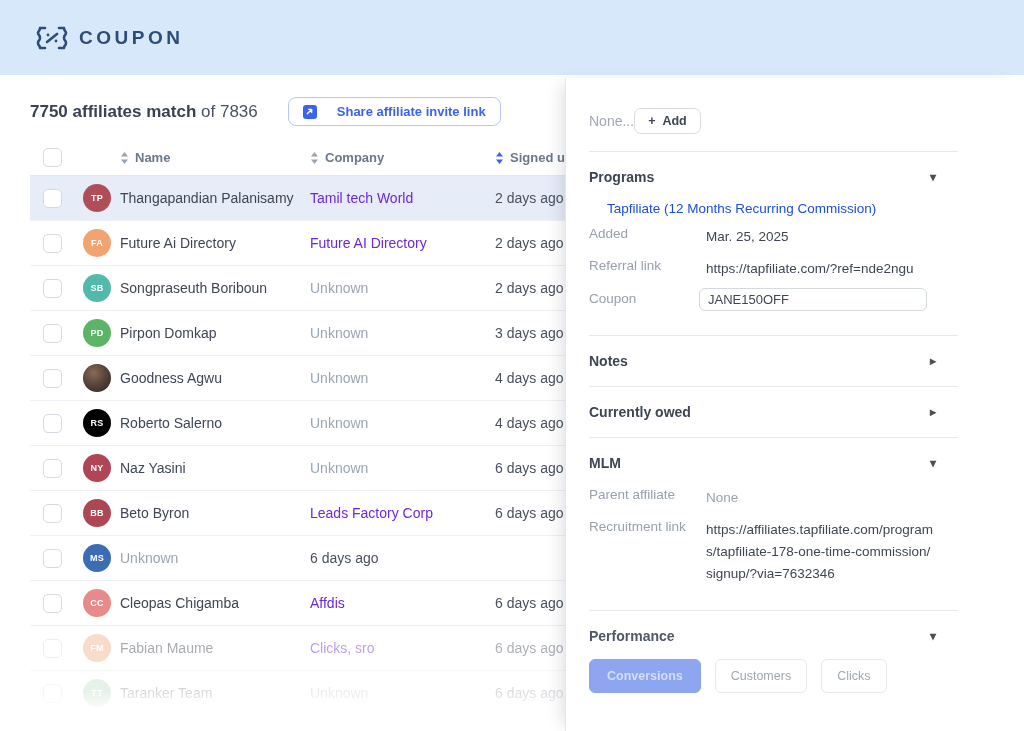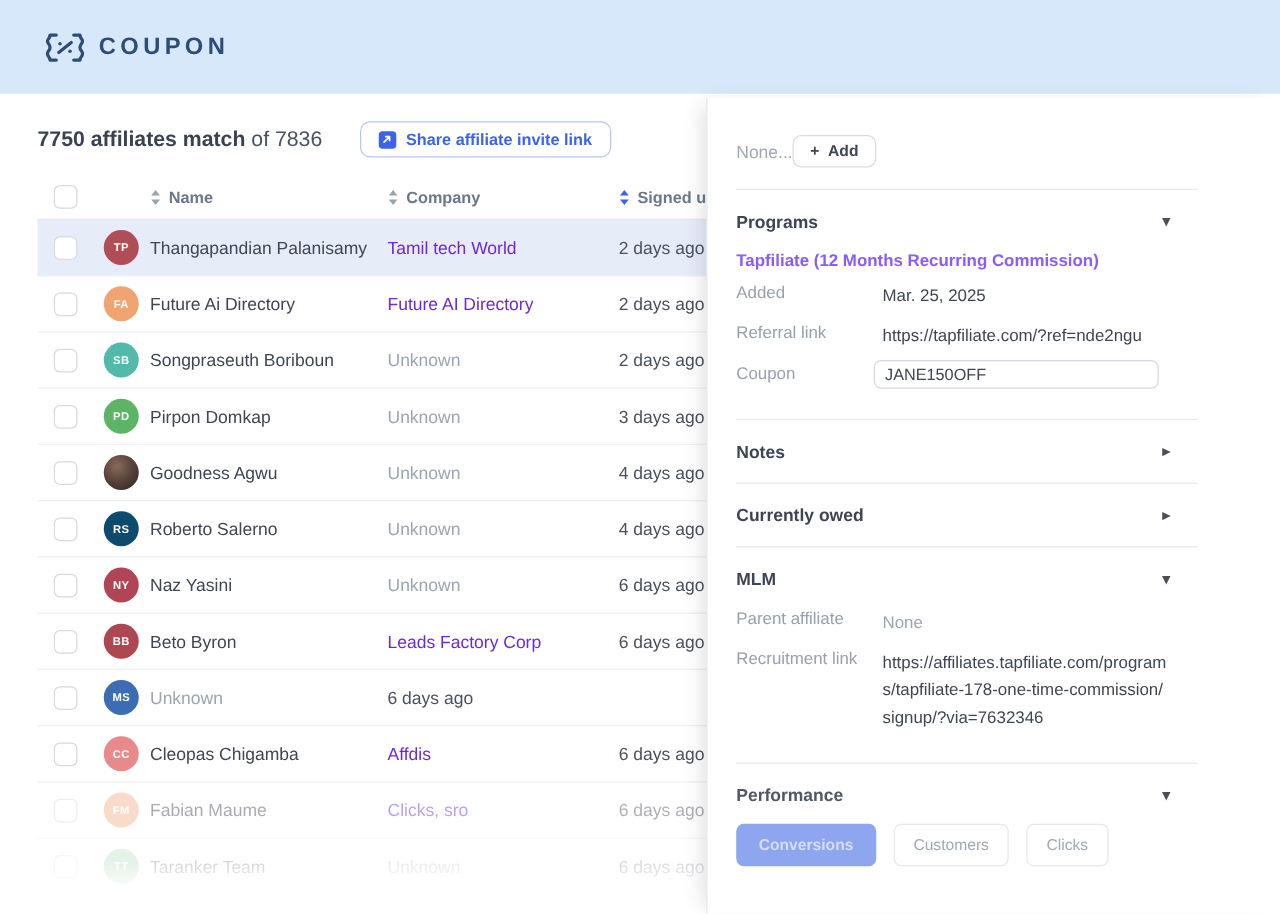--- a/index.html
+++ b/index.html
@@ -16,21 +16,21 @@
   .logo { display:flex; align-items:center; gap:10px; color:var(--navy,#2d4d76); }
   .logo svg { display:block; }
   .logo-text { font-size:19px; font-weight:700; letter-spacing:3.5px; }
 
   
   .toolbar { display:flex; align-items:center; gap:30px; padding:22px 0 14px 30px; }
   .page-title { font-size:17px; color:#3a4252; }
   .page-title .bold { font-weight:700; }
   .page-title .rest { font-weight:400; color:#4a5262; }
   .share-btn {
-    display:flex; align-items:center; gap:8px; background:#fff;
+    display:flex; align-items:center; gap:20px; background:#fff;
     border:1px solid #b9c6f3; border-radius:8px; padding:6px 14px;
     color:var(--accent,#3c63e8); font-size:13px; font-weight:700; cursor:pointer;
     font-family:inherit;
   }
   .share-icon {
     width:14px; height:14px; background:var(--accent,#3c63e8); border-radius:3px;
     display:inline-flex; align-items:center; justify-content:center;
   }
 
   
@@ -78,21 +78,21 @@
   .add-btn {
     display:flex; align-items:center; gap:7px; background:#fff; cursor:pointer;
     border:1px solid #d8dce2; border-radius:7px; padding:5px 13px;
     font-size:12.5px; font-weight:700; color:#3e4654; font-family:inherit;
   }
   .sec-header {
     display:flex; align-items:center; justify-content:space-between;
     margin-top:17px; font-weight:700; font-size:14px; color:#3d4554; cursor:pointer;
   }
   .chev { font-size:12px; color:#4a5058; line-height:1; }
-  .program-title { font-weight:700; margin-top:16px; color:#8b5cf6; }
+  .program-title { font-weight:400; margin-top:16px; color:#1d4ed8;margin-left:18px; }
   .kv { display:flex; margin-top:10px; align-items:flex-start; }
   .kv .k { width:117px; flex:none; color:#97a0ad; }
   .kv .v { color:#3f4653; word-break:break-all; line-height:1.65; max-width:247px; }
   .kv .v.muted { color:#9aa3b0; }
   .coupon-input {
     width:228px; height:23px; border:1px solid #d4d9df; border-radius:6px;
     padding:0 8px; font-size:13px; color:#3f4653; font-family:inherit; margin:-3px 0 0 -7px;
   }
   .status-val { display:flex; align-items:center; gap:8px; cursor:pointer; }
   .dot { width:8px; height:8px; border-radius:50%; background:var(--green,#3ebd86); display:inline-block; }
@@ -205,21 +205,21 @@
   <div class="trow row" style="opacity: 1;">
     <span class="checkbox"></span>
     <span class="avatar photo"></span>
     <span class="cell-name name">Goodness Agwu</span>
     <span class="cell-company company muted">Unknown</span>
     <span class="cell-signed signed">4 days ago</span>
   </div>
 
   <div class="trow row" style="opacity: 1;">
     <span class="checkbox"></span>
-    <span class="avatar" style="background: #0c4a6e;">RS</span>
+    <span class="avatar" style="background: #000000;">RS</span>
     <span class="cell-name name">Roberto Salerno</span>
     <span class="cell-company company muted">Unknown</span>
     <span class="cell-signed signed">4 days ago</span>
   </div>
 
   <div class="trow row" style="opacity: 1;">
     <span class="checkbox"></span>
     <span class="avatar" style="background: rgb(176, 70, 85);">NY</span>
     <span class="cell-name name">Naz Yasini</span>
     <span class="cell-company company muted">Unknown</span>

